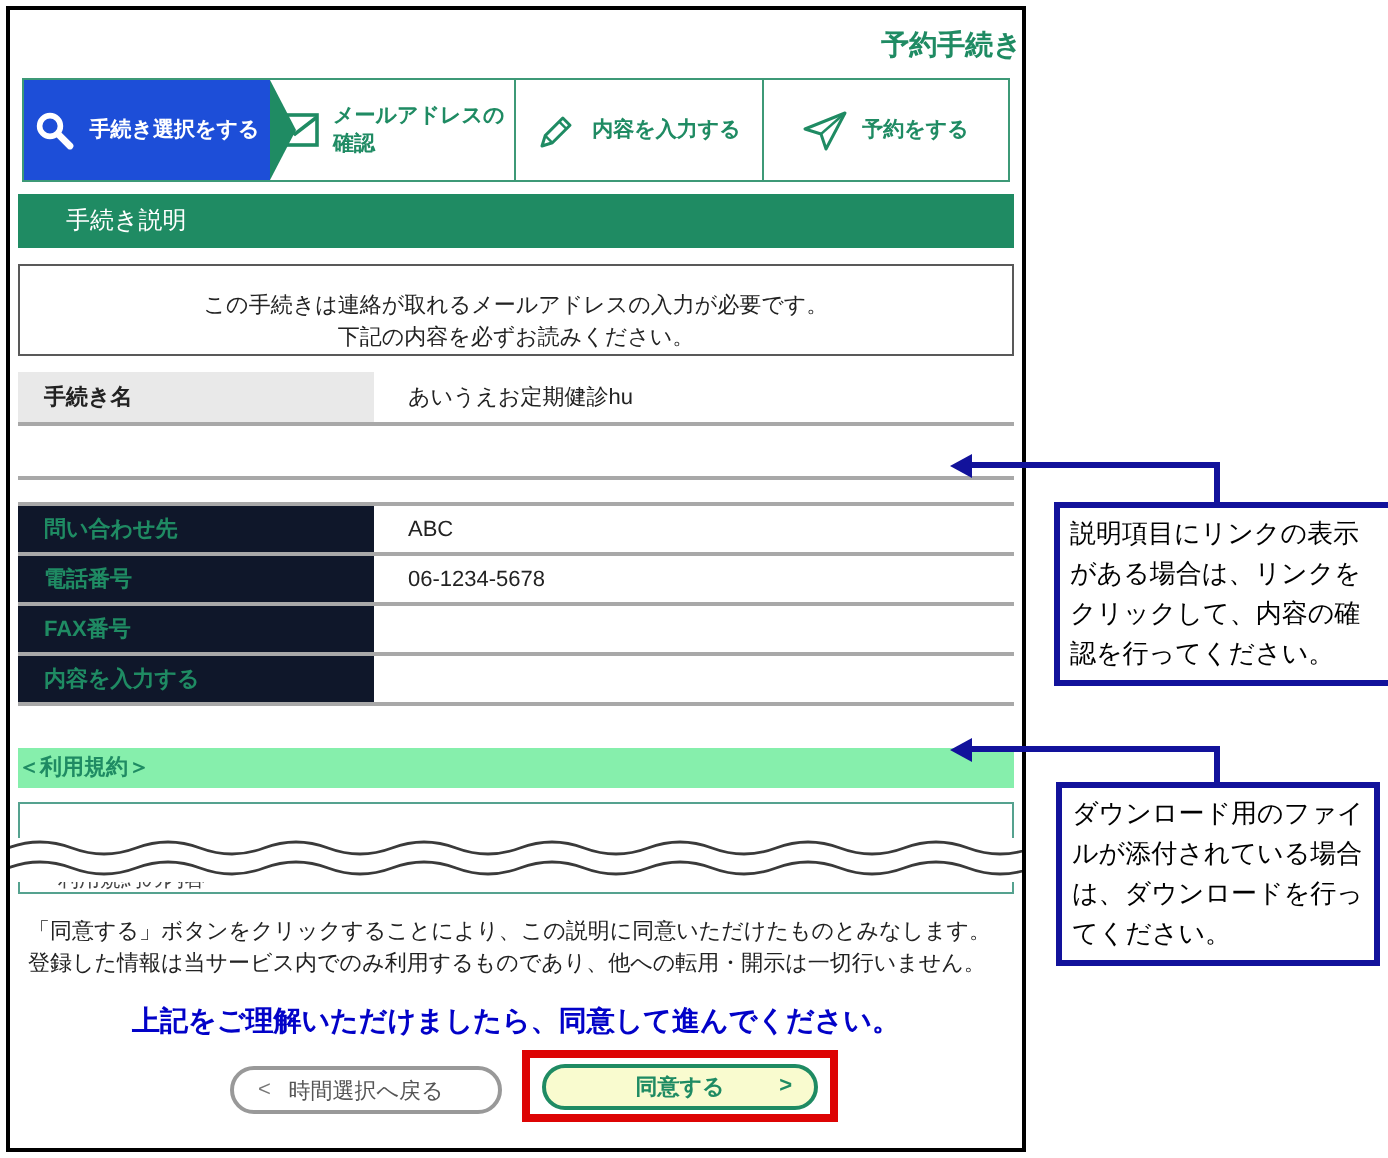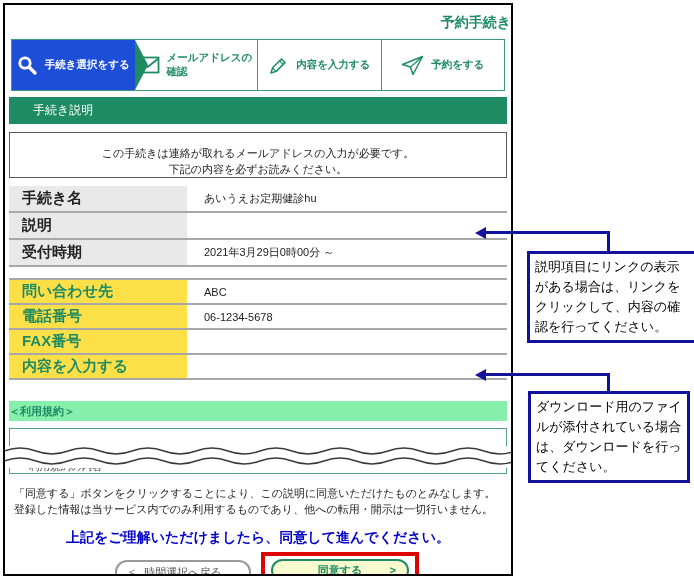--- a/index.html
+++ b/index.html
@@ -27,25 +27,25 @@
   
   .section-bar{margin:6px 4px 0;background:#1f8b63;color:#fff;font-size:12px;
         height:27px;line-height:27px;padding-left:24px;}
   
   .notice{margin:8px 4px 0;border:1px solid #595959;text-align:center;
         font-size:11px;line-height:16px;padding:12px 0 0;}
   
   .tbl{margin:8px 4px 0;}
   .row{display:flex;border-bottom:2px solid #a8a8a8;height:25px;}
   .row .lbl{width:178px;background:#e9e9e9;display:flex;align-items:center;
-        padding-left:13px;font-size:15px;font-weight:bold;color:#222;box-sizing:border-box;}
+        padding-left:13px;font-size:11px;font-weight:bold;color:#222;box-sizing:border-box;}
   .row .val{flex:1;display:flex;align-items:center;padding-left:17px;font-size:11px;}
   .tbl.contact{margin-top:11px;border-top:2px solid #a8a8a8;}
   .tbl.contact .row{height:23px;}
-  .tbl.contact .lbl{background:#fde047;color:#1f8b63;}
+  .tbl.contact .lbl{background:#0f172a;color:#1f8b63;}
   
   .terms-band{margin:21px 4px 0;background:#86efac;height:20px;line-height:20px;
         color:#1f8b63;font-weight:bold;font-size:11px;box-sizing:border-box;}
   .terms-box{position:relative;margin:7px 4px 0;height:46px;border:1px solid #55a28f;box-sizing:border-box;}
   .terms-box .ph{padding:5px 0 0 19px;font-size:10.5px;color:#444;margin-top:26px;}
   .torn{position:absolute;left:-6px;top:17px;width:512px;height:22px;background:#fff;}
   
   .agree-text{margin:11px 4px 0 9px;font-size:11px;line-height:16px;}
   .proceed{margin-top:12px;text-align:center;color:#0202c8;font-weight:bold;font-size:14px;}
   
@@ -129,26 +129,21 @@
     <div>この手続きは連絡が取れるメールアドレスの入力が必要です。</div>
     <div>下記の内容を必ずお読みください。</div>
   </div>
 
   <div class="tbl">
     <div class="row">
       <div class="lbl">手続き名</div>
       <div class="val">あいうえお定期健診hu</div>
     </div>
     <div class="row">
-      <div class="lbl">説明</div>
       <div class="val"></div>
-    </div>
-    <div class="row">
-      <div class="lbl">受付時期</div>
-      <div class="val">2021年3月29日0時00分 ～</div>
     </div>
   </div>
 
   <div class="tbl contact">
     <div class="row">
       <div class="lbl">問い合わせ先</div>
       <div class="val">ABC</div>
     </div>
     <div class="row">
       <div class="lbl">電話番号</div>

